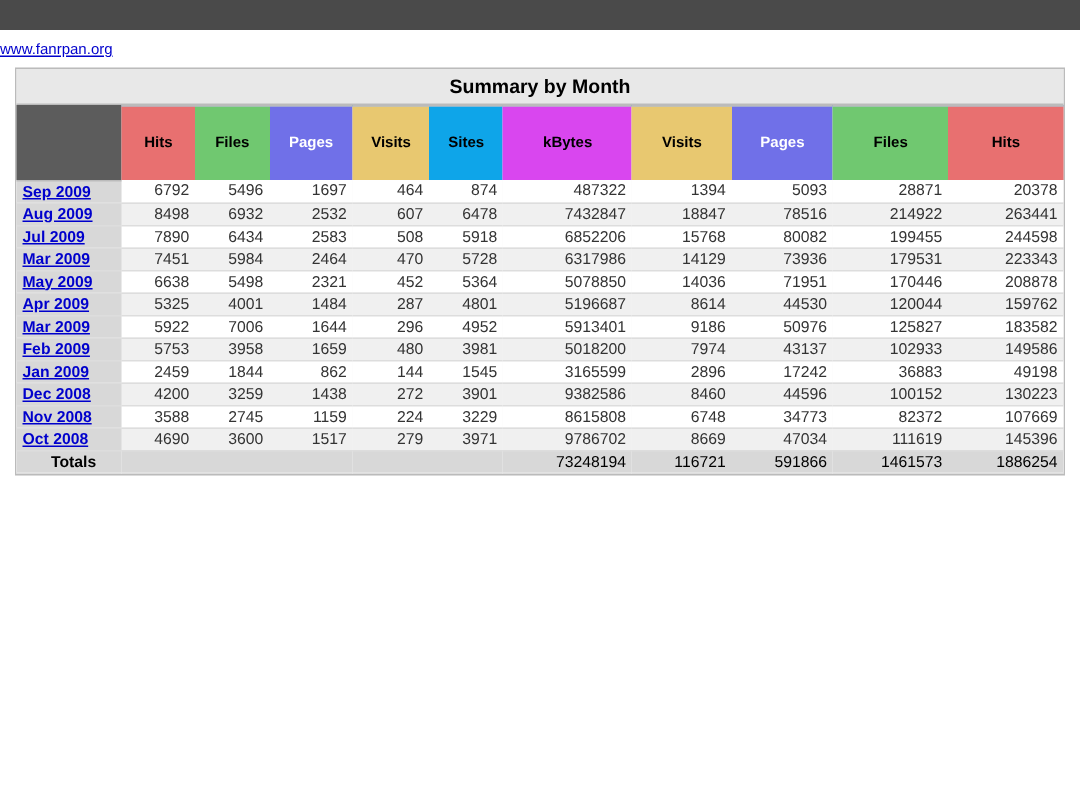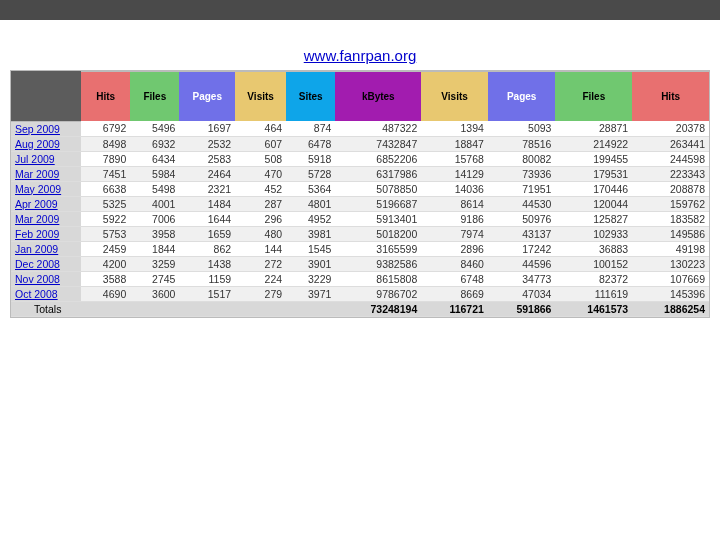--- a/index.html
+++ b/index.html
@@ -18,25 +18,24 @@
     }
 
     .header-title {
       color: #fff;
       font-size: 26px;
       font-weight: bold;
       letter-spacing: 1px;
     }
 
     .subtitle {
-      text-align: center;
+      text-align: left;
       padding: 8px 0 6px 0;
-      font-size: 15px;
+      font-size: 10px;
       color: #333;
-      margin-top: 19px;
     }
 
     .subtitle a {
       color: #0000cc;
       text-decoration: underline;
     }
 
     .table-container {
       margin: 0 10px;
       border: 1px solid #bbb;
@@ -63,53 +62,53 @@
       text-align: center;
       font-weight: bold;
       font-size: 10px;
     }
 
     .hits-col { background: #e87070; color: #000; }
     .files-col { background: #70c870; color: #000; }
     .pages-col { background: #7070e8; color: #fff; }
     .visits-col { background: #e8c870; color: #000; }
     .sites-col { background: #0ea5e9; color: #000; }
-    .kbytes-col { background: #a21caf; color: #000; }
+    .kbytes-col { background: #d946ef; color: #000; }
     .m-visits-col { background: #e8c870; color: #000; }
     .m-pages-col { background: #7070e8; color: #fff; }
     .m-files-col { background: #70c870; color: #000; }
     .m-hits-col { background: #e87070; color: #000; }
 
     tbody tr td {
       padding: 1px 4px;
       border-bottom: 1px solid #ddd;
       text-align: right;
       font-size: 10.5px;
       color: #333;
     }
 
     tbody tr td:first-child {
       text-align: left;
       color: #00c;
       text-decoration: underline;
       background: #d8d8d8;
-      font-weight: normal;
+      font-weight: bold;
       margin-top: 48px;
     }
 
     tbody tr:nth-child(odd) {
       background: #fff;
     }
     tbody tr:nth-child(even) {
       background: #f0f0f0;
     }
 
     .totals-row td {
       background: #d8d8d8 !important;
-      font-weight: bold;
+      font-weight: normal;
       color: #000 !important;
       text-decoration: none !important;
     }
 
     .totals-row td:first-child {
       color: #000 !important;
       text-decoration: none !important;
       padding-left: 23px;
     }
 
@@ -140,20 +139,21 @@
 
 <div class="header-bar">
   <span class="header-title"></span>
 </div>
 
 <div class="subtitle">
   <span></span><a href="#">www.fanrpan.org</a>
 </div>
 
 <div class="table-container">
+  <div class="summary-title">Summary by Month</div>
   <table>
     <thead>
       <tr class="group-header-row">
         <th rowspan="2" class="span-month" style="width:70px"></th>
         <th colspan="5" class="daily-span"></th>
         <th colspan="5" class="monthly-span"></th>
       </tr>
       <tr class="col-header-row">
         <th class="hits-col">Hits</th>
         <th class="files-col">Files</th>

